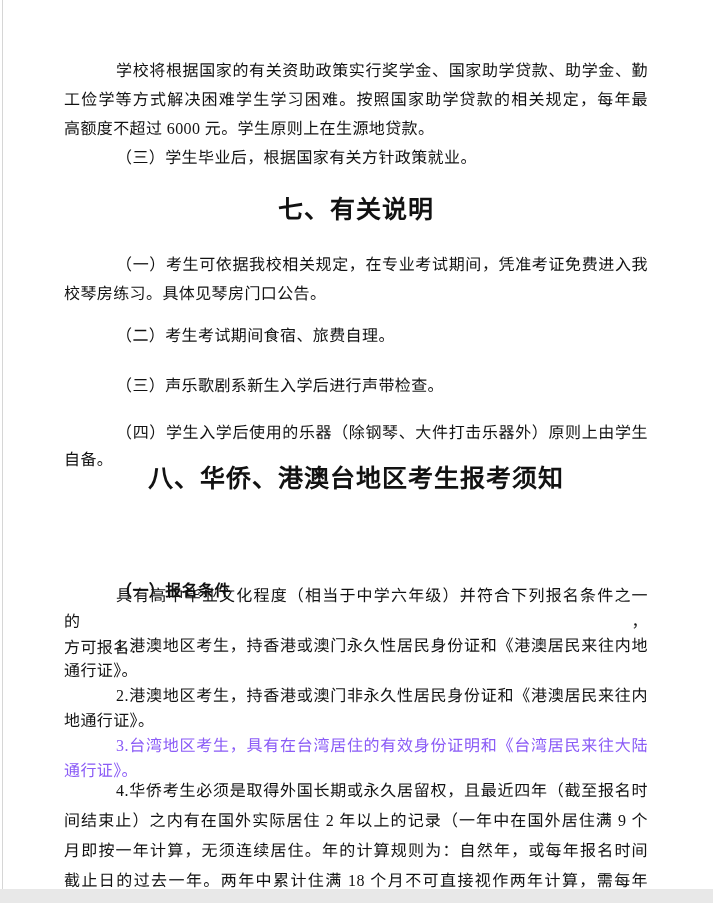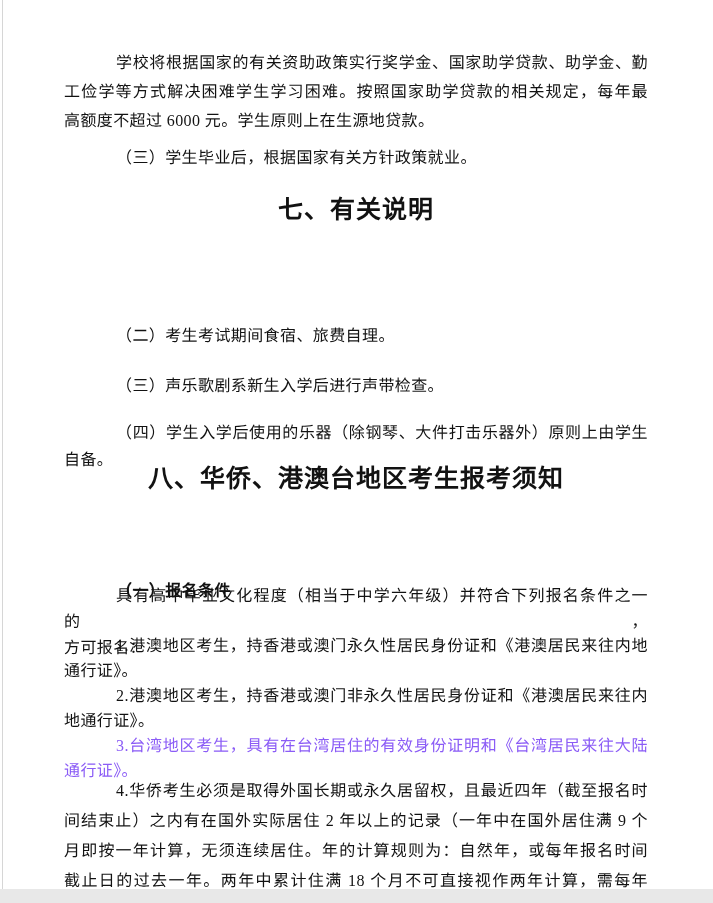--- a/index.html
+++ b/index.html
@@ -46,29 +46,33 @@
     position: absolute; left: 0; bottom: 0;
     width: 713px; height: 14px;
     background: #e8e8e8;
   }
 </style>
 </head>
 <body style="background: rgb(232, 232, 232);">
 
 <div class="page" style="background: rgb(255, 255, 255);">
   <div class="page-edge-left"></div>
-<div class="block paragraph" style="top: 48px; line-height: 29px; color: rgb(18, 18, 18);">
+<div class="block paragraph" style="top: 56px; line-height: 29px; color: rgb(18, 18, 18);">
       <div class="line indent justify">学校将根据国家的有关资助政策实行奖学金、国家助学贷款、助学金、勤</div>
       <div class="line justify">工俭学等方式解决困难学生学习困难。按照国家助学贷款的相关规定，每年最</div>
       <div class="line">高额度不超过 6000 元。学生原则上在生源地贷款。</div>
     </div>
     <div class="block paragraph" style="top: 143px; line-height: 29px; color: rgb(18, 18, 18);">
       <div class="line indent">（三）学生毕业后，根据国家有关方针政策就业。</div>
     </div>
     <div class="block heading" style="top: 193px; color: rgb(18, 18, 18);">七、有关说明</div>
+    <div class="block paragraph" style="top: 250px; line-height: 29px; color: rgb(18, 18, 18);">
+      <div class="line indent justify">（一）考生可依据我校相关规定，在专业考试期间，凭准考证免费进入我</div>
+      <div class="line">校琴房练习。具体见琴房门口公告。</div>
+    </div>
     <div class="block paragraph" style="top: 321px; line-height: 29px; color: rgb(18, 18, 18);">
       <div class="line indent">（二）考生考试期间食宿、旅费自理。</div>
     </div>
     <div class="block paragraph" style="top: 371px; line-height: 29px; color: rgb(18, 18, 18);">
       <div class="line indent">（三）声乐歌剧系新生入学后进行声带检查。</div>
     </div>
     <div class="block paragraph" style="top: 419px; line-height: 27px; color: rgb(18, 18, 18);">
       <div class="line indent justify">（四）学生入学后使用的乐器（除钢琴、大件打击乐器外）原则上由学生</div>
       <div class="line">自备。</div>
     </div>

